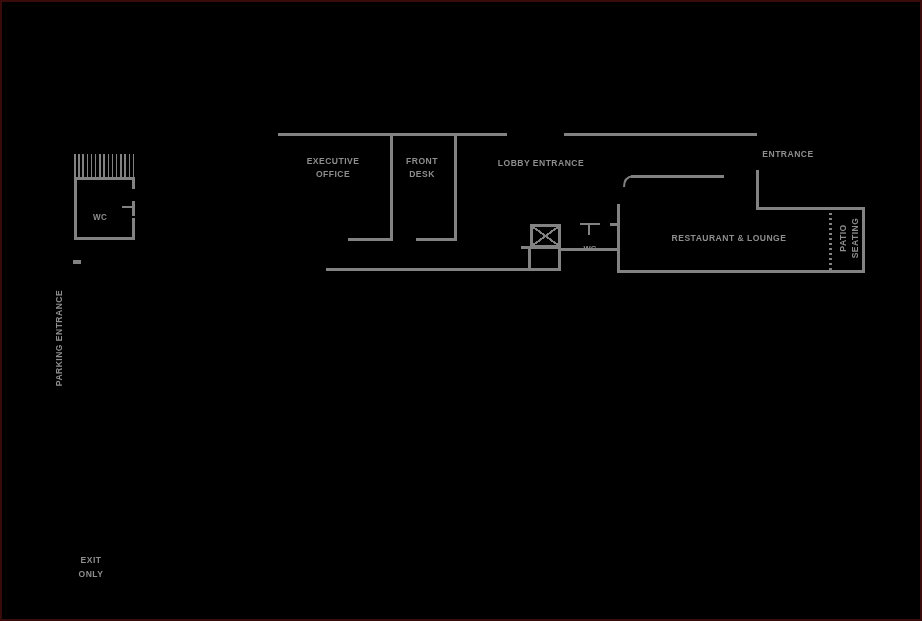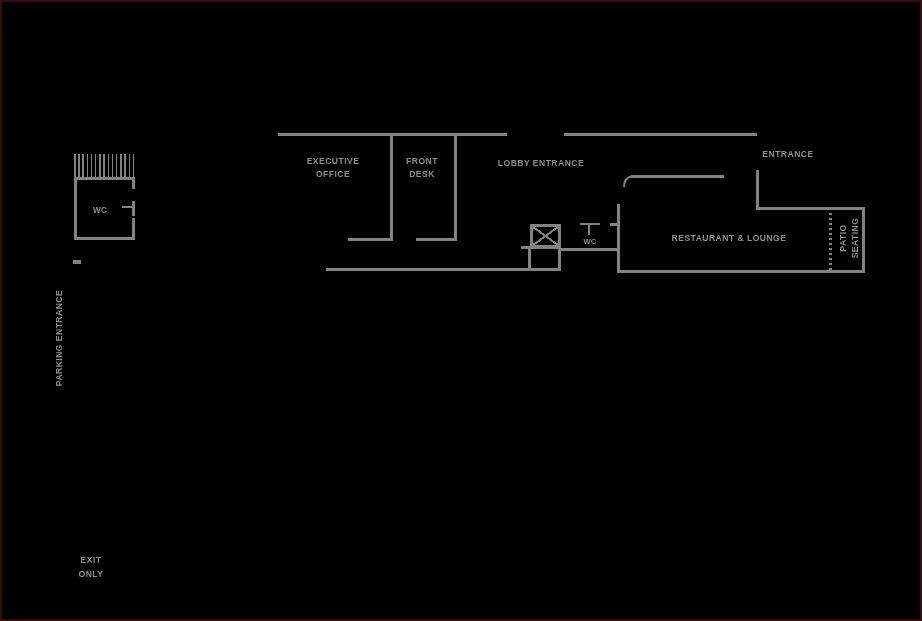--- a/index.html
+++ b/index.html
@@ -19,21 +19,21 @@
     color:#8e8e8e;
     font-size:9px;
     font-weight:bold;
     letter-spacing:0.5px;
     line-height:13px;
     white-space:nowrap;
     text-align:center;
     transform:translate(-50%,-50%) scaleX(0.95);
   }
   .label.rot{transform:translate(-50%,-50%) rotate(-90deg) scaleX(0.95);}
-  .label.small{font-size:8px;letter-spacing:0.3px;}
+  .label.small{font-size:8px;letter-spacing:0.3px;margin-top:7px;}
   .hatch{
     position:absolute;
     background:repeating-linear-gradient(90deg,#828282 0 1.5px,transparent 1.5px 4.2px);
   }
   .dotted{
     position:absolute;
     background:repeating-linear-gradient(180deg,#828282 0 2px,transparent 2px 5px);
   }
   .xbox{
     position:absolute;

